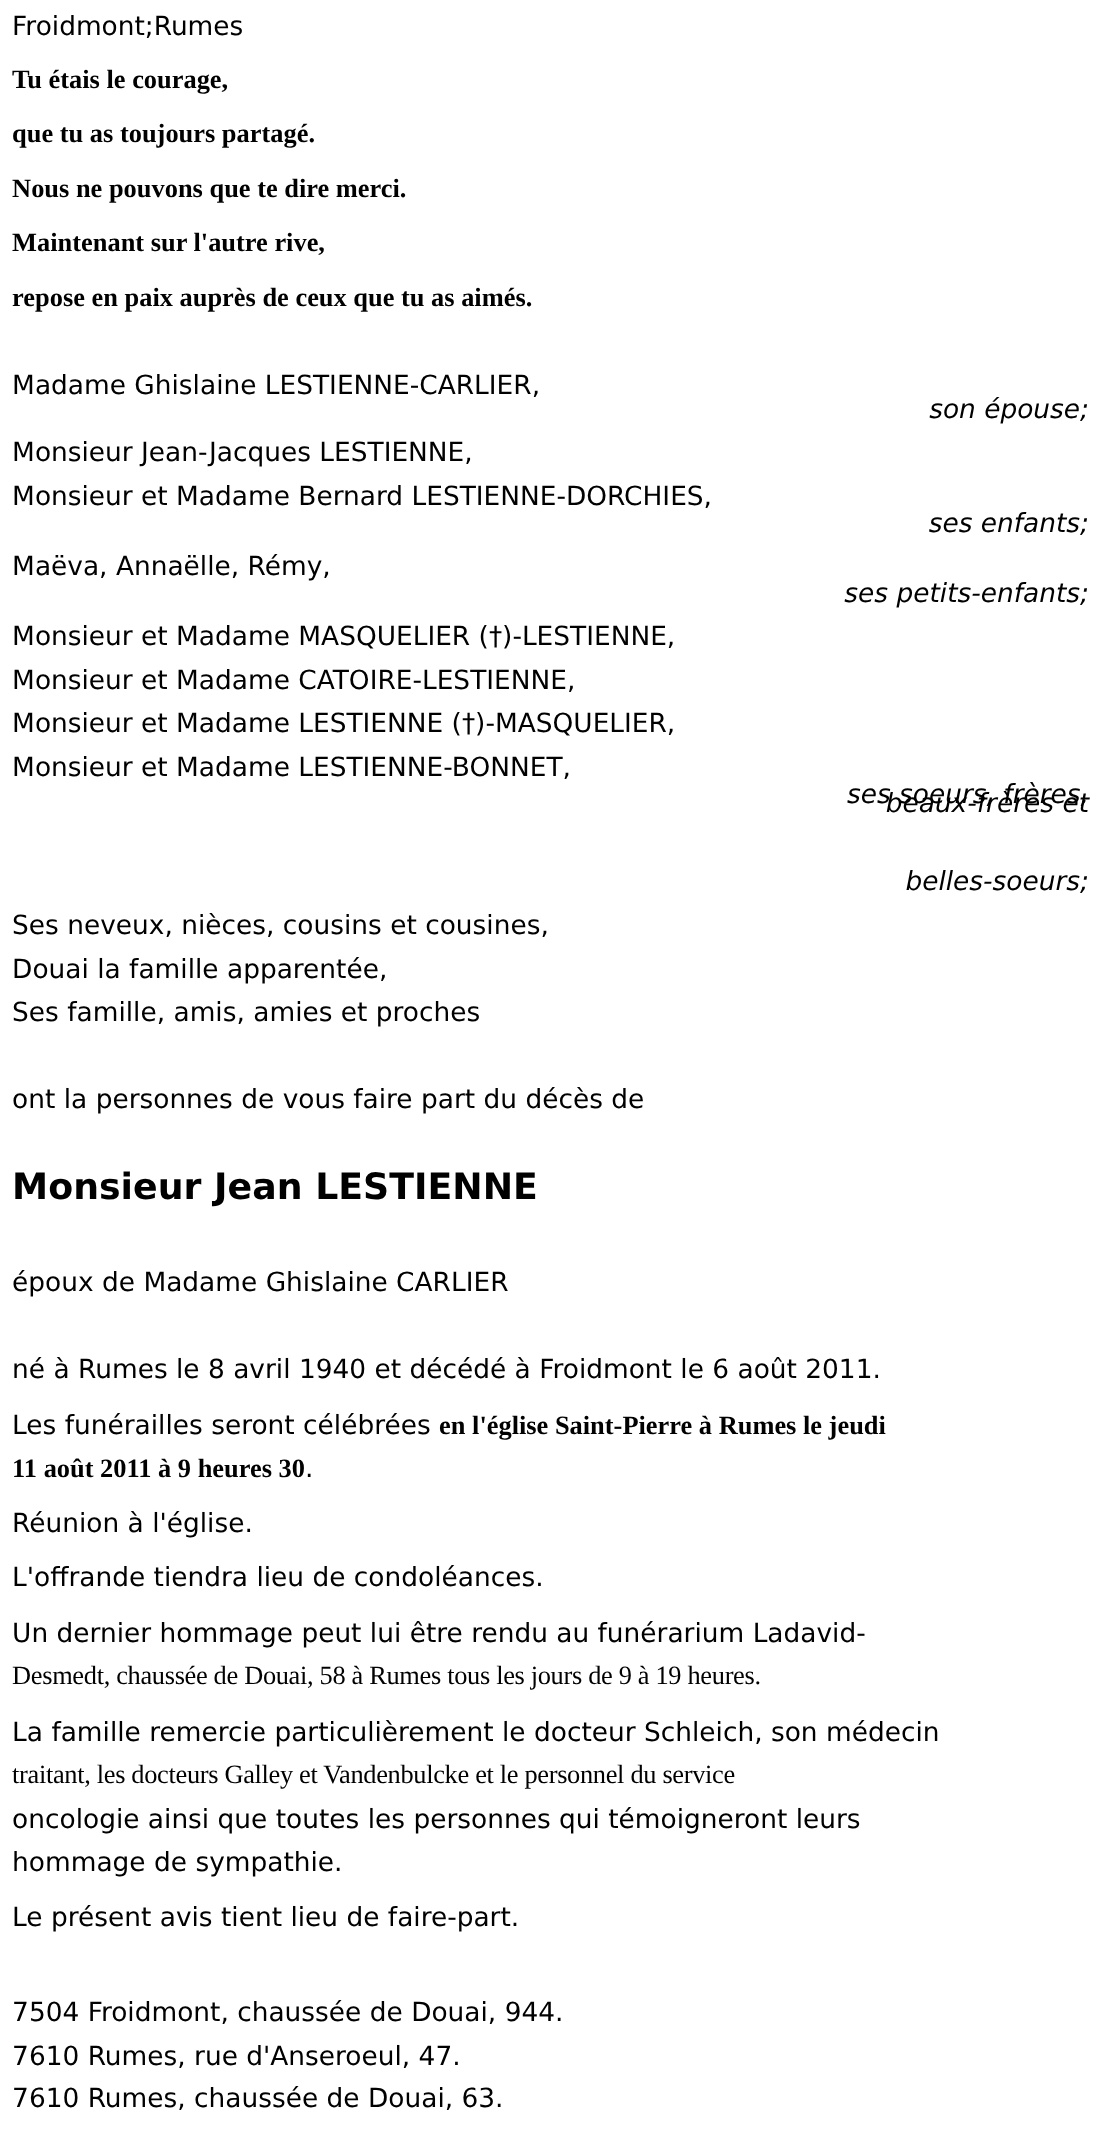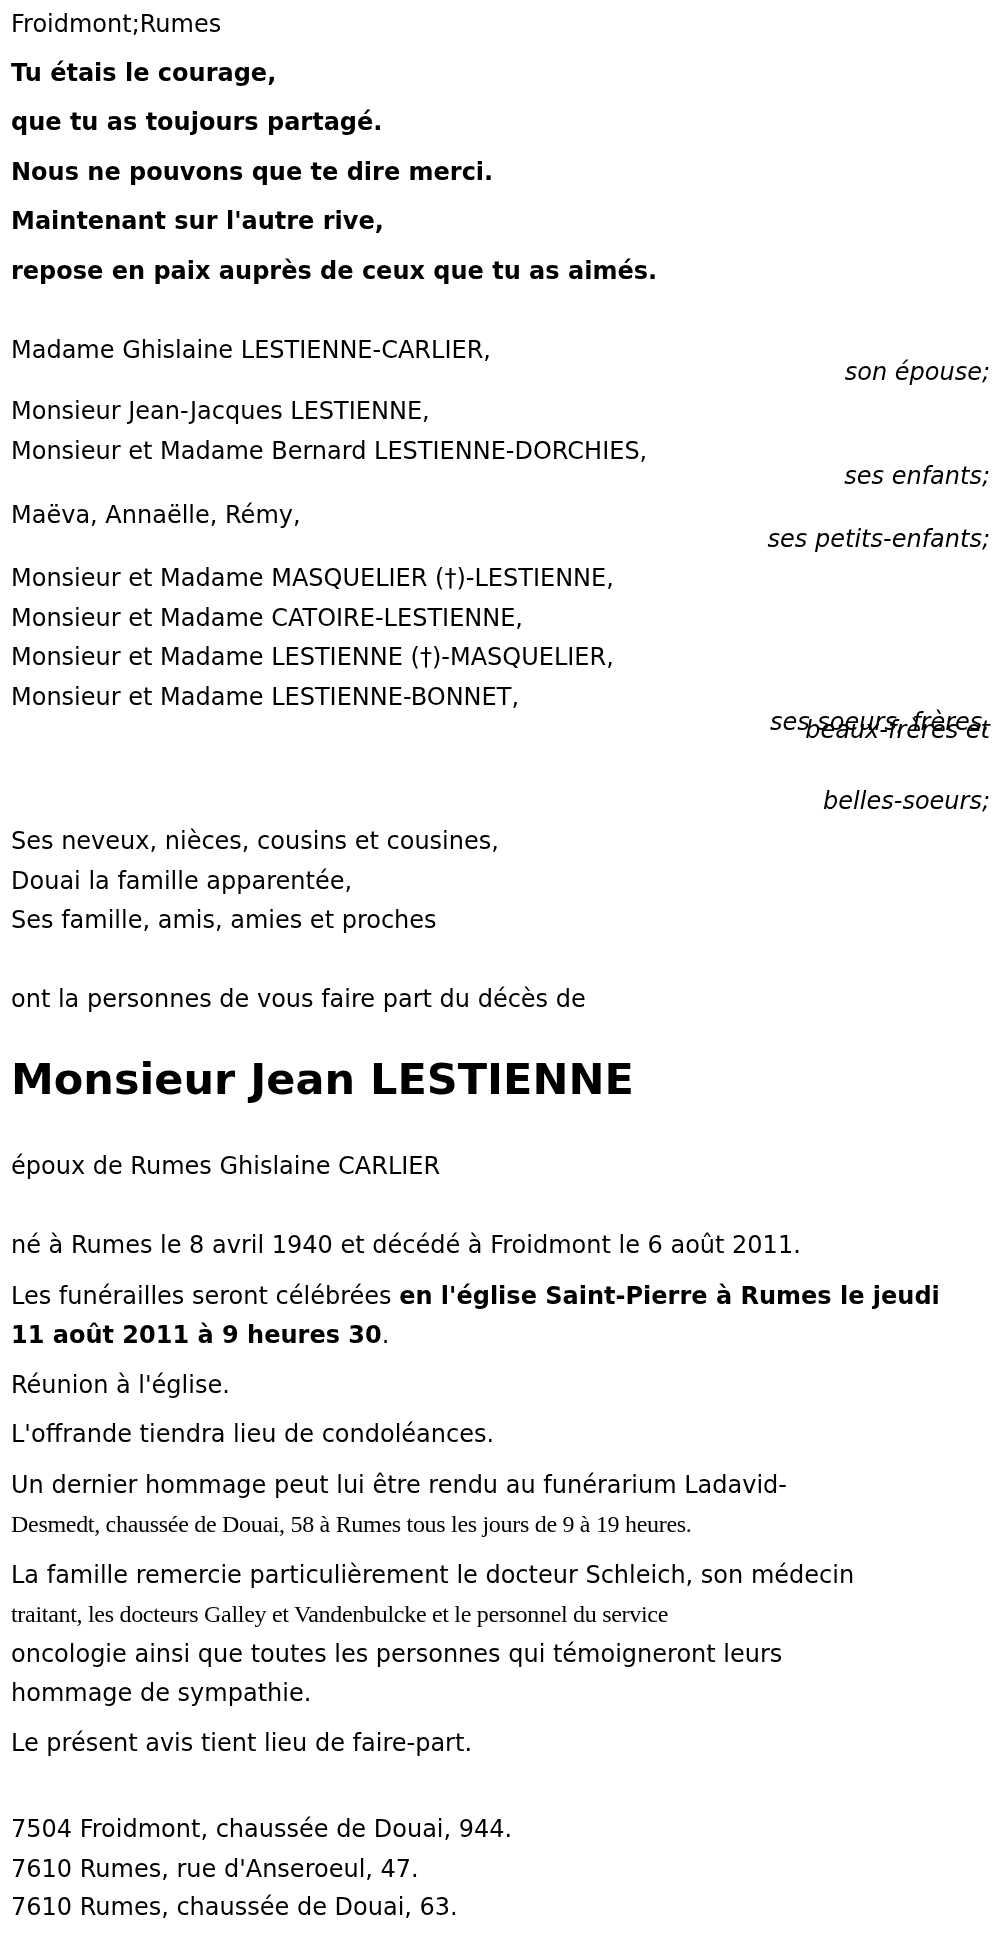--- a/index.html
+++ b/index.html
@@ -5,23 +5,23 @@
   html, body { margin: 0; padding: 0; background: #ffffff; }
   body {
     width: 1000px; height: 1944px; position: relative; overflow: hidden;
     font-family: "DejaVu Sans", "Liberation Sans", sans-serif;
     color: #000000;
   }
   .ln {
     position: absolute; left: 11px; white-space: nowrap;
     font-size: 24px; line-height: 40px; height: 40px;
   }
-  .b { font-weight: bold; }
+  .b { font-weight: bold; font-family: Liberation Serif, serif; }
   .r { left: auto; right: 10px; font-style: italic; text-align: left; }
-  .h { font-size: 43px; line-height: 50px; height: 50px; font-weight: bold; }
+  .h { font-size: 33px; line-height: 50px; height: 50px; font-weight: bold; }
   .tight { letter-spacing: -0.3px; font-family: Liberation Serif, serif; }
 </style>
 </head>
 <body>
 
 <div>
 
   <div class="ln" style="top:4px">Froidmont;Rumes</div>
 
   <div>
@@ -53,21 +53,21 @@
 
     <div class="ln" style="top:821px">Ses neveux, nièces, cousins et cousines,</div>
     <div class="ln" style="top:861px">Douai la famille apparentée,</div>
     <div class="ln" style="top:900px">Ses famille, amis, amies et proches</div>
   </div>
 
   <div class="ln" style="top:979px">ont la personnes de vous faire part du décès de</div>
 
   <div class="ln h" style="top:1054px">Monsieur Jean LESTIENNE</div>
 
-  <div class="ln" style="top:1146px">époux de Rumes Ghislaine CARLIER</div>
+  <div class="ln" style="top:1146px">époux de Madame Ghislaine CARLIER</div>
 
   <div>
     <div class="ln" style="top:1225px">né à Rumes le 8 avril 1940 et décédé à Froidmont le 6 août 2011.</div>
 
     <div class="ln" style="top:1276px">
       <span>Les funérailles seront célébrées </span><span class="b">en l'église Saint-Pierre à Rumes le jeudi</span>
     </div>
     <div class="ln" style="top:1315px">
       <span class="b">11 août 2011 à 9 heures 30</span><span>.</span>
     </div>

